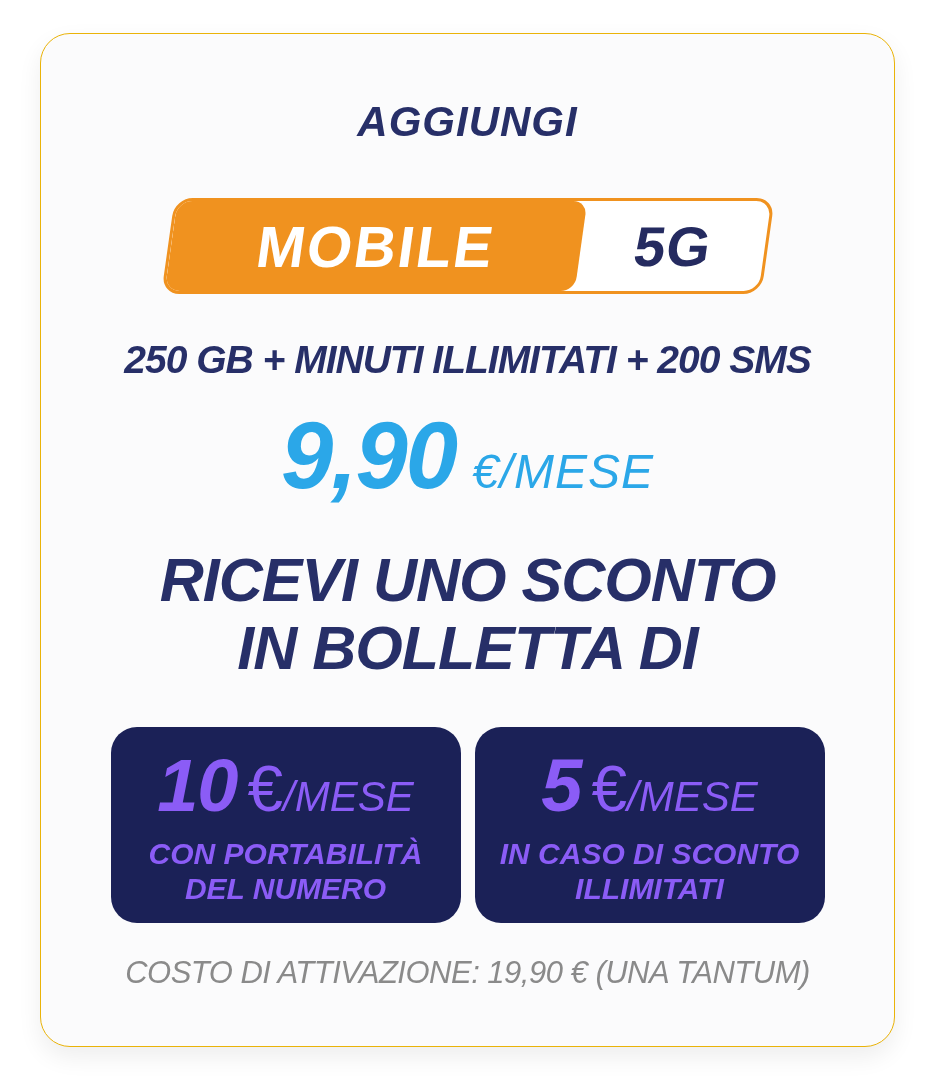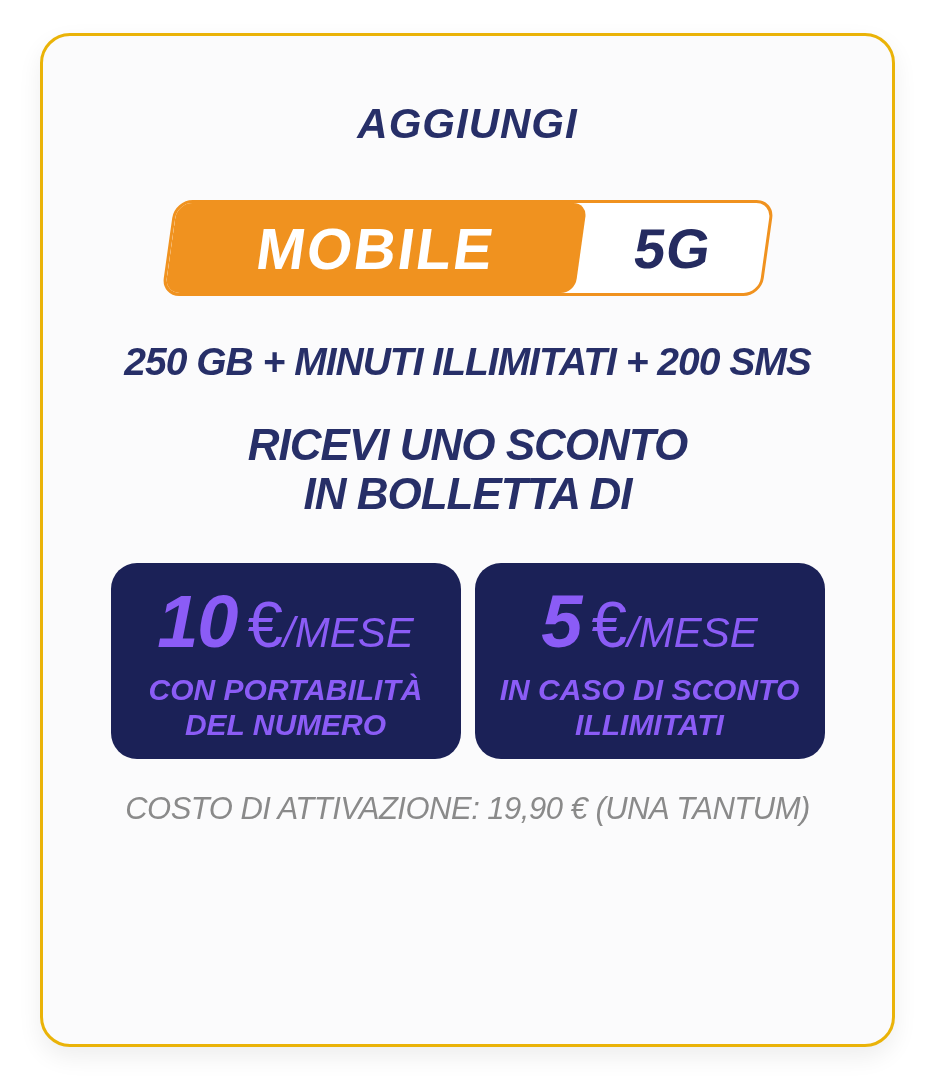--- a/index.html
+++ b/index.html
@@ -7,21 +7,21 @@
     width: 934px; height: 1080px;
     background: #ffffff;
     font-family: "Liberation Sans", sans-serif;
     overflow: hidden;
   }
   .promo-card {
     position: absolute;
     left: 40px; top: 33px;
     width: 855px; height: 1014px;
     background: #fbfbfc;
-    border: 3px solid #eab308;
+    border: 1px solid #eab308;
     border-radius: 30px;
     box-shadow: 0 10px 25px rgba(0,0,0,0.07);
     text-align: center;
   }
   .header-title {
     margin-top: 64px;
     font-size: 42px;
     font-weight: bold;
     font-style: italic;
     color: #272f68;
@@ -79,21 +79,21 @@
     letter-spacing: -2px;
   }
   .price-unit {
     font-size: 48px;
     font-style: italic;
     margin-left: 16px;
     letter-spacing: 1px;
   }
   .discount-title {
     margin-top: 36px;
-    font-size: 44px;
+    font-size: 61px;
     font-weight: bold;
     font-style: italic;
     color: #272f68;
     line-height: 1.12;
     letter-spacing: -1px;
   }
   .offers-row {
     margin-top: 44px;
     display: flex;
     justify-content: center;
@@ -151,20 +151,23 @@
 
   <div class="badge-row">
     <div class="badge">
       <div class="badge-left">MOBILE</div>
       <div class="badge-right">5G</div>
     </div>
   </div>
 
   <div class="plan-line">250 GB + MINUTI ILLIMITATI + 200 SMS</div>
 
+  <div class="price-line">
+    <span class="price-amount">9,90</span><span class="price-unit">€/MESE</span>
+  </div>
 
   <div class="discount-title">
     <div>RICEVI UNO SCONTO</div>
     <div>IN BOLLETTA DI</div>
   </div>
 
   <div class="offers-row">
 
     <div class="offer-box">
       <div class="offer-price">

